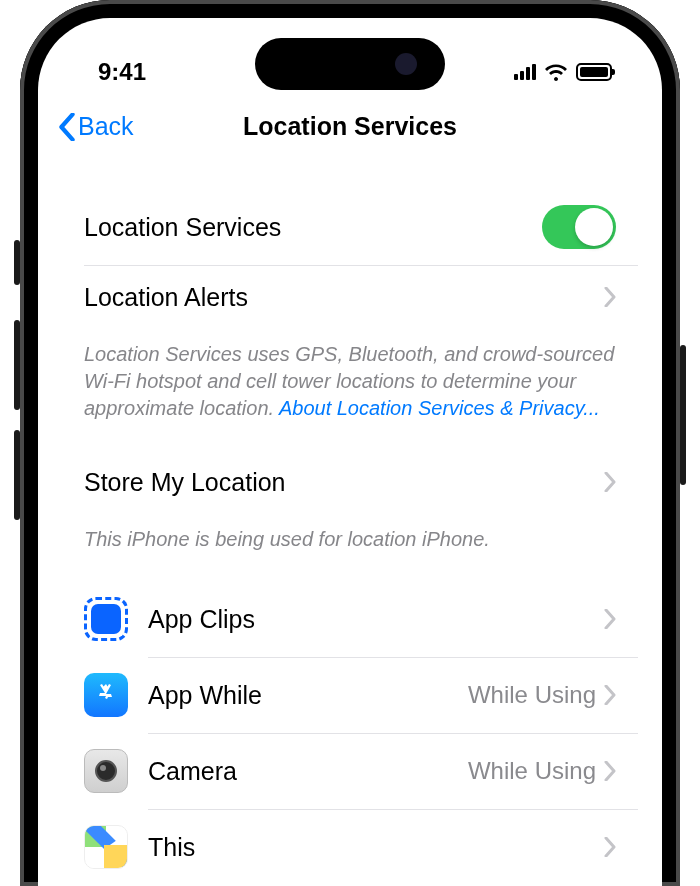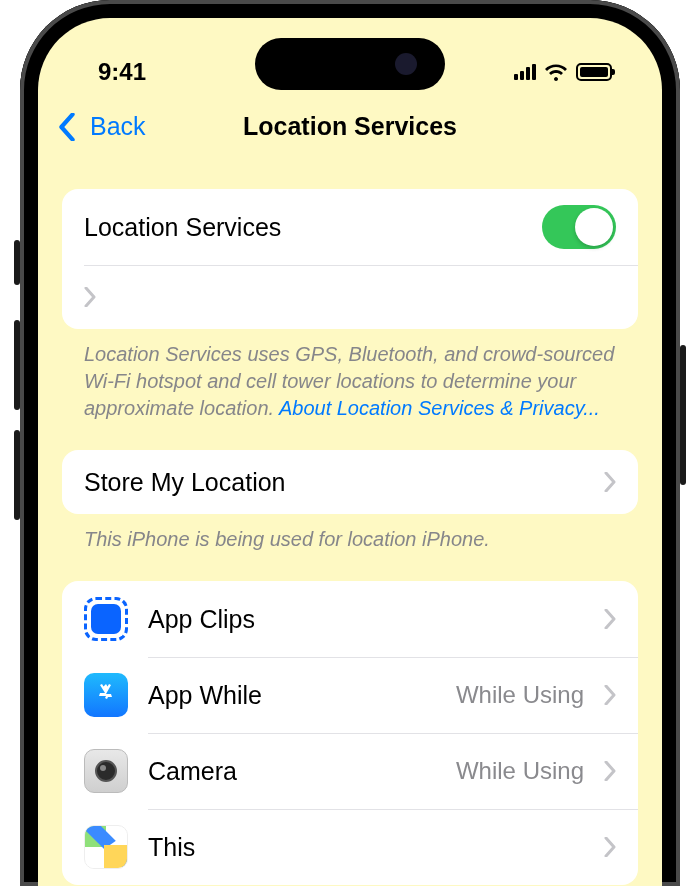--- a/index.html
+++ b/index.html
@@ -25,21 +25,21 @@
       background: #1a1a1a;
       border-radius: 3px;
     }
     .side-button.left1 { left: -6px; top: 240px; width: 6px; height: 45px; }
     .side-button.left2 { left: -6px; top: 320px; width: 6px; height: 90px; }
     .side-button.left3 { left: -6px; top: 430px; width: 6px; height: 90px; }
     .side-button.right1 { right: -6px; top: 345px; width: 6px; height: 140px; }
     .screen {
       width: 100%;
       height: 100%;
-      background: #fef9c3;
+      background: #ffffff;
       border-radius: 72px 72px 0 0;
       overflow: hidden;
       position: relative;
     }
     .dynamic-island {
       position: absolute;
       top: 20px;
       left: 50%;
       transform: translateX(-50%);
       width: 190px;
@@ -113,21 +113,21 @@
       display: flex;
       align-items: center;
       padding: 14px 20px 20px;
       position: relative;
     }
     .back-button {
       display: flex;
       align-items: center;
       color: #007aff;
       font-size: 25px;
-      gap: 14px;
+      gap: 2px;
     }
     .back-chevron svg { width: 18px; height: 28px; display:block; }
     .nav-title {
       position: absolute;
       left: 50%;
       transform: translateX(-50%);
       font-size: 25px;
       font-weight: 600;
     }
     .content { padding: 0 24px; }
@@ -149,21 +149,21 @@
       content: "";
       position: absolute;
       top: 0;
       left: 22px;
       right: 0;
       height: 1px;
       background: #e2e2e6;
     }
     .app-row + .app-row::before { left: 86px; }
     .row-label { flex: 1; color: #000; }
-    .row-value { color: #8a8a8e; font-size: 24px; margin-right: 20px; }
+    .row-value { color: #8a8a8e; font-size: 24px; margin-right: 8px; }
     .chevron { color: #c4c4c8; }
     .chevron svg { width: 12px; height: 20px; display:block; }
     .toggle {
       width: 74px;
       height: 44px;
       background: #34c759;
       border-radius: 22px;
       position: relative;
     }
     .toggle-knob {
@@ -258,20 +258,21 @@
     <div class="content">
 
       <div class="group">
         <div class="row">
           <span class="row-label">Location Services</span>
           <div class="toggle">
             <div class="toggle-knob"></div>
           </div>
         </div>
         <div class="row">
+          <span class="row-label">Location Alerts</span>
           <span class="chevron">
             <svg viewBox="0 0 12 20">
                 <path d="M2 1l8 9-8 9" stroke="#c4c4c8" stroke-width="3" fill="none" stroke-linecap="round" stroke-linejoin="round"></path>
               </svg>
           </span>
         </div>
       </div>
       <div class="footer-text">
         <span>Location Services uses GPS, Bluetooth, and crowd-sourced Wi-Fi hotspot and cell tower locations to determine your approximate location. </span><span class="footer-link">About Location Services &amp; Privacy...</span>
       </div>

